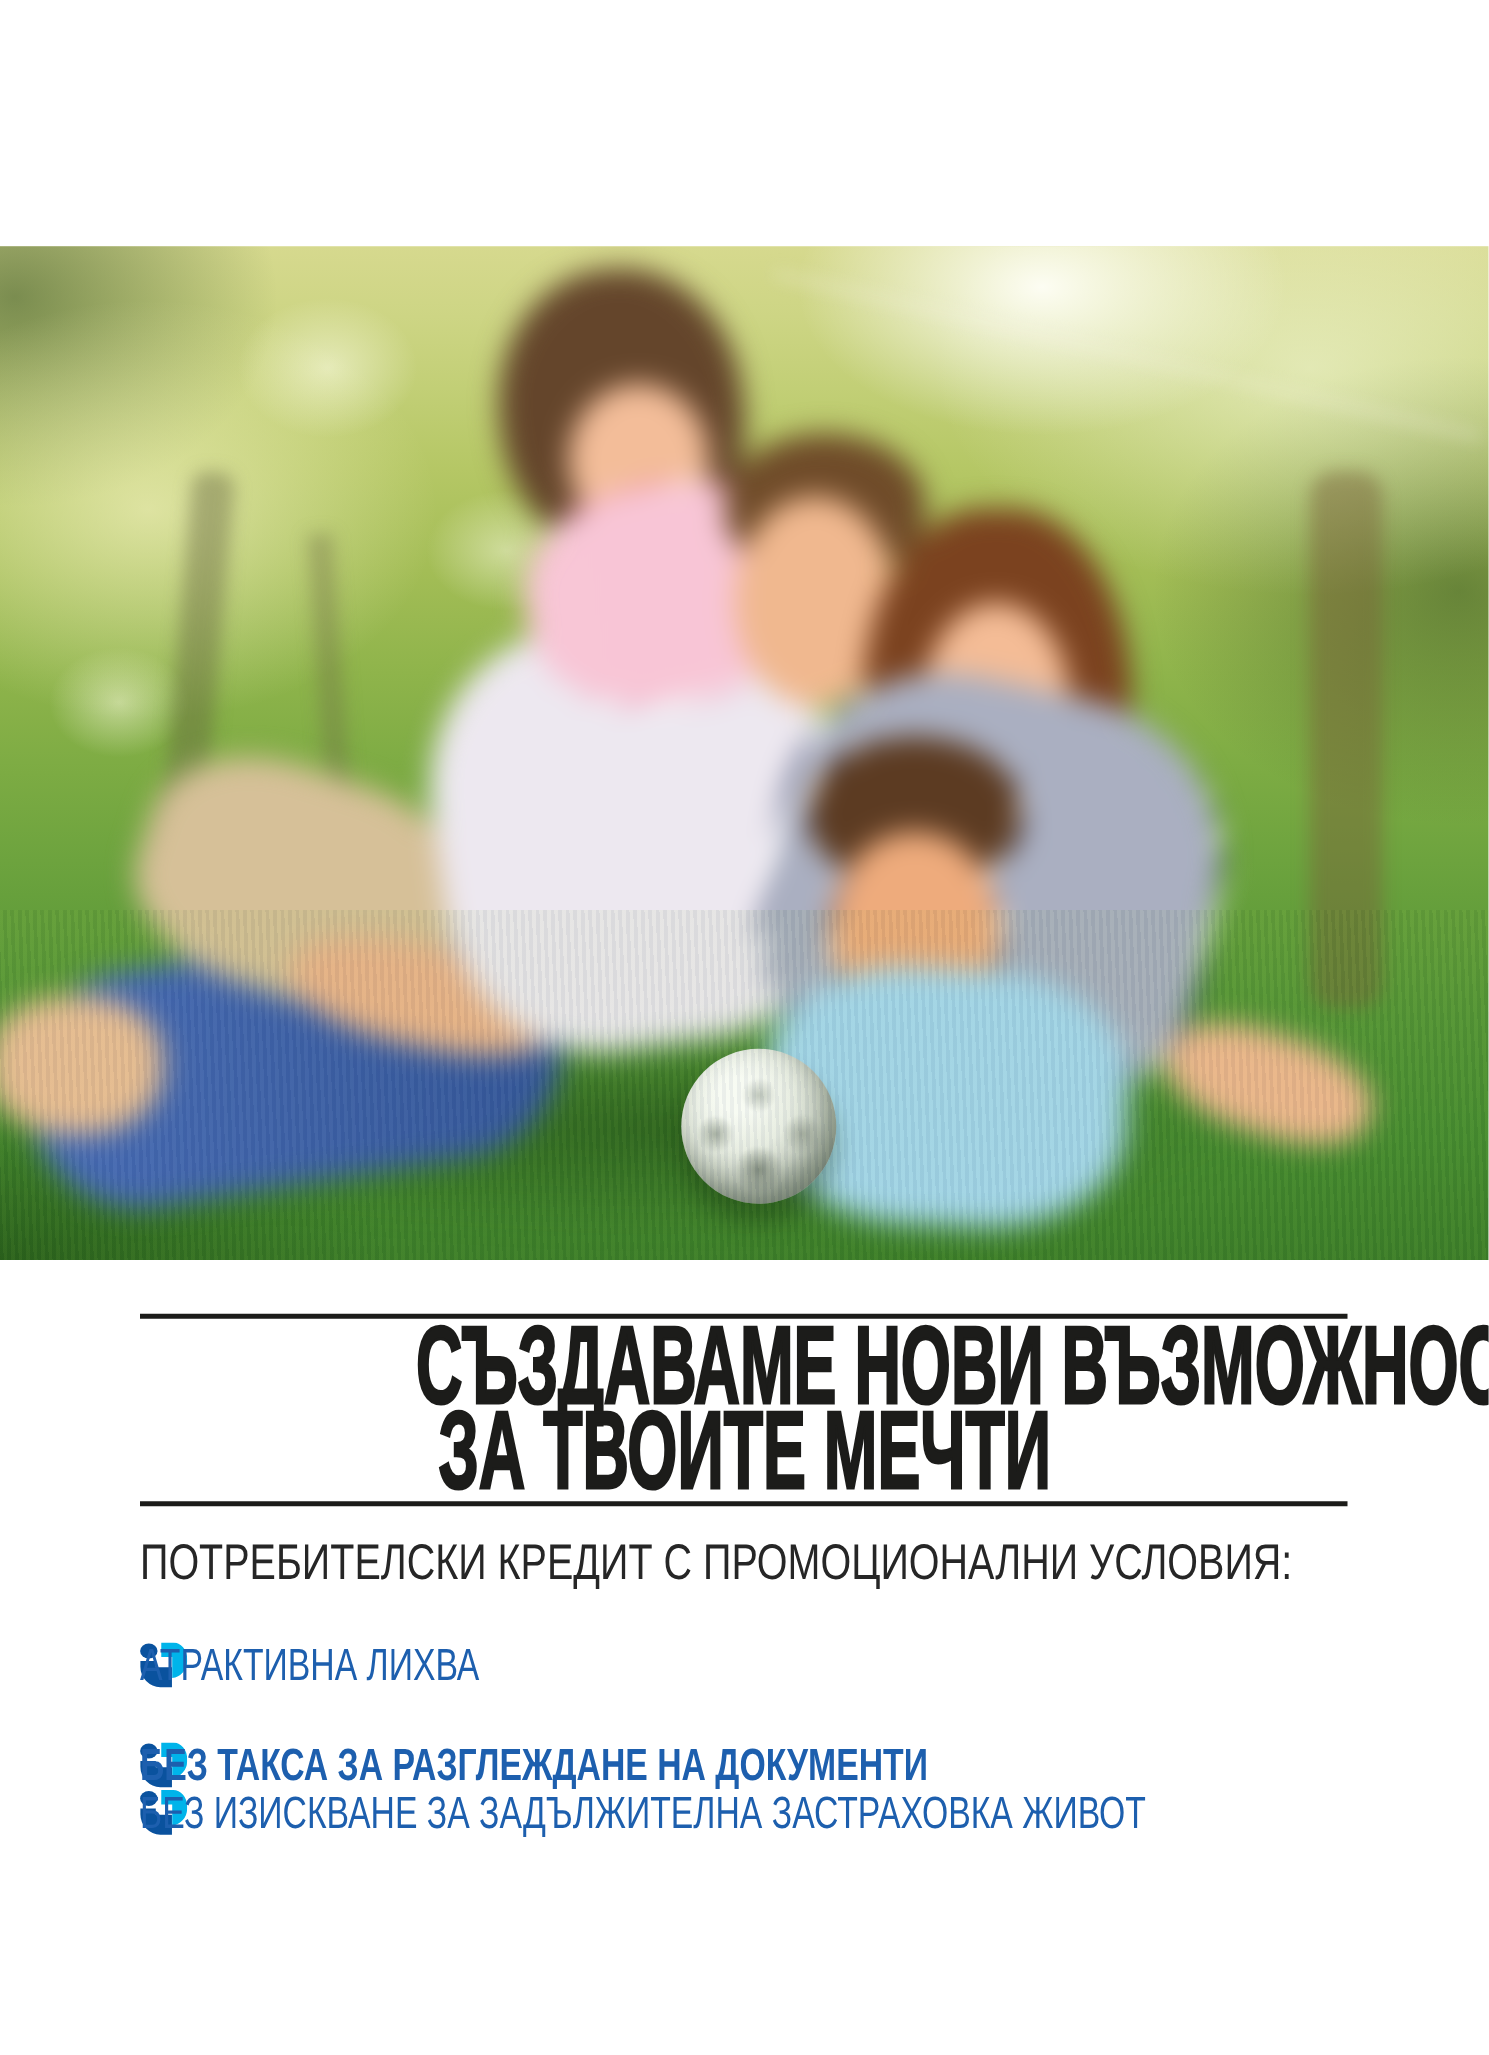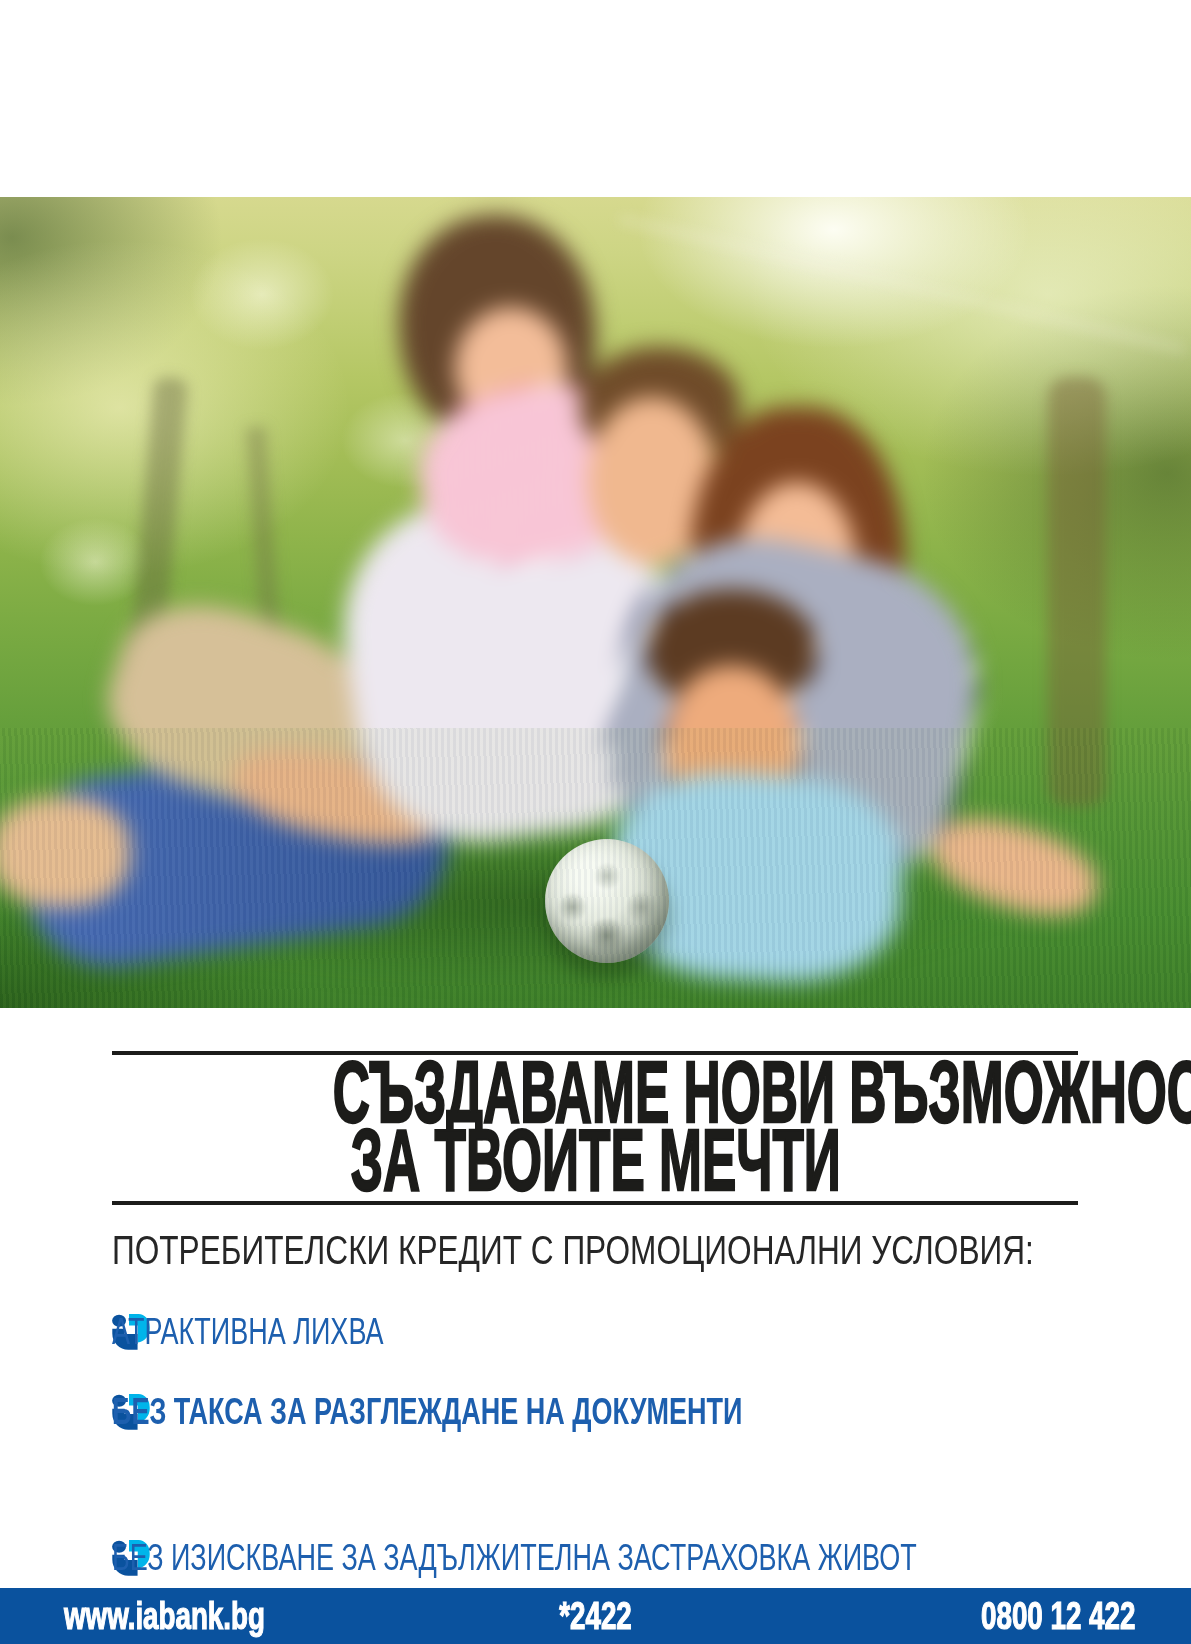--- a/index.html
+++ b/index.html
@@ -101,21 +101,21 @@
   .subtitle{position:absolute;left:112px;top:1230px;}
   .subtitle span{
     display:inline-block;white-space:nowrap;color:#262626;
     font-size:40px;line-height:1;font-weight:normal;
     transform:scaleX(0.79);transform-origin:0 0;
   }
   .bullet{
     position:absolute;left:112px;height:40px;list-style:none;margin:0;padding:0;
     display:flex;align-items:flex-start;gap:16px;
   }
-  .bullet-1{top:1314px;} .bullet-2{top:1394px;font-weight:bold;} .bullet-3{top:1540px;}
+  .bullet-1{top:1314px;} .bullet-2{top:1394px;font-weight:bold;} .bullet-3{top:1432px;}
   .logo-bullet{width:38px;height:37px;flex:0 0 auto;}
   .bullet-label{
     display:inline-block;white-space:nowrap;color:var(--bullet-text-blue,#1d5fae);
     font-size:36px;line-height:1;
     transform:scaleX(0.75);transform-origin:0 50%;
   }
   
   .bottombar{position:absolute;left:0;top:1588px;width:1191px;height:56px;background:var(--primary-blue,#0a529e);}
   .bottombar span{
     position:absolute;top:0;line-height:56px;color:#ffffff;font-weight:bold;font-size:38px;
@@ -203,19 +203,14 @@
         <svg class="logo logo-bullet logo-dark" viewBox="0 0 94 93" aria-hidden="true">
           <ellipse class="fig" cx="17" cy="17" rx="17.5" ry="15"></ellipse>
           <path class="accent" d="M42,0 H66 A28,33 0 0 1 94,33 V38 A34,34 0 0 1 64,71.5 V29 H42 Z"></path>
           <path class="fig" d="M0,37 H31 V50 H63.5 V90 H40 A41,41 0 0 1 0,49 Z"></path>
         </svg>
         <span class="bullet-label">БЕЗ ИЗИСКВАНЕ ЗА ЗАДЪЛЖИТЕЛНА ЗАСТРАХОВКА ЖИВОТ</span>
       </li>
     </ul>
   </main>
 
-  <footer class="bottombar">
-    <span class="f-left">www.iabank.bg</span>
-    <span class="f-center">*2422</span>
-    <span class="f-right">0800 12 422</span>
-  </footer>
 
 </div>
 
 </body></html>

